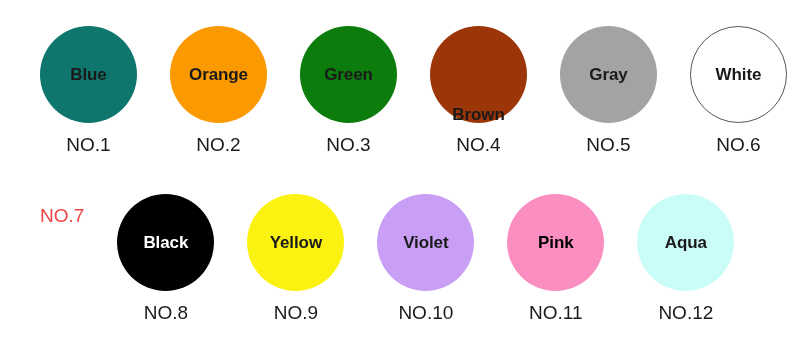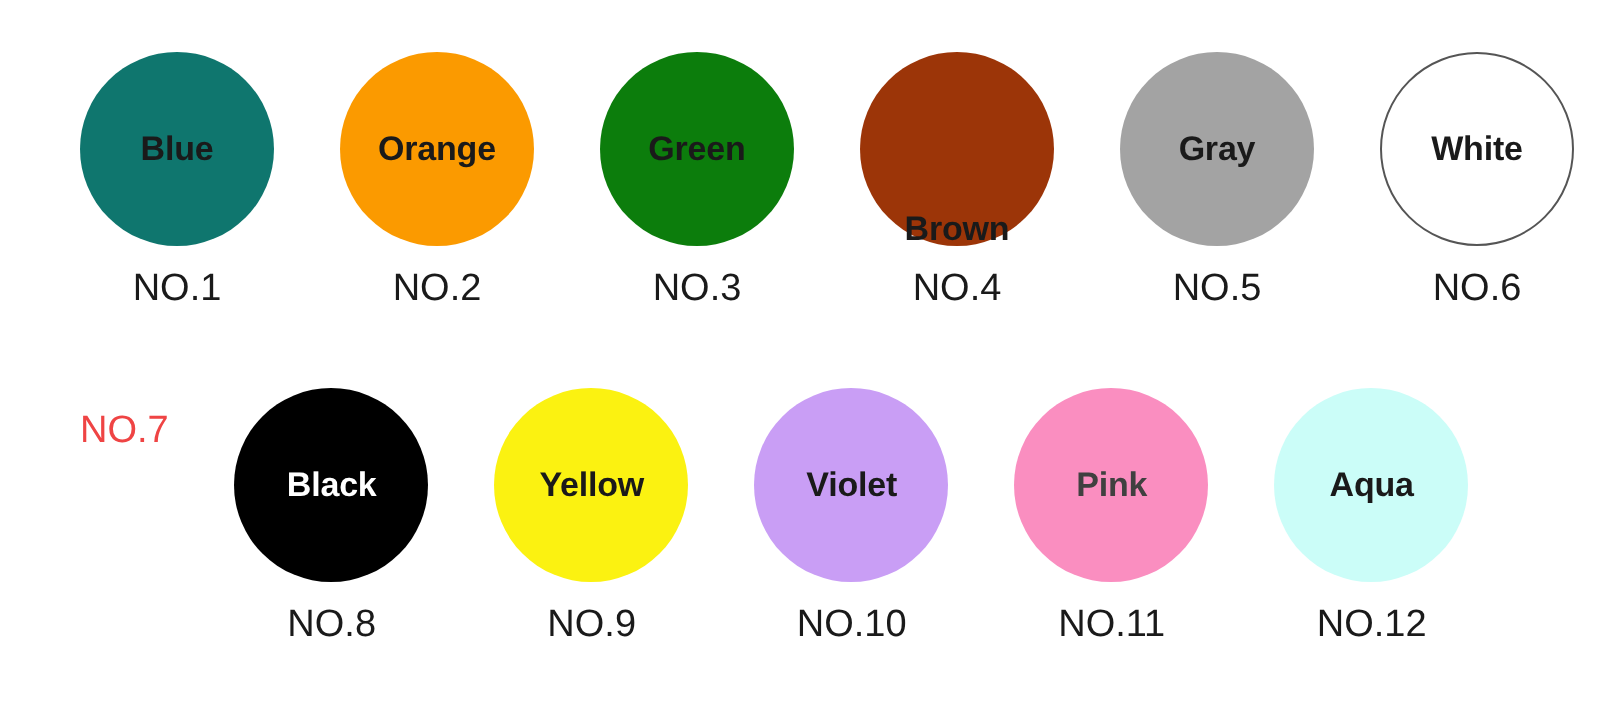--- a/index.html
+++ b/index.html
@@ -129,21 +129,21 @@
         <div class="swatch-caption" style="color: rgb(26, 26, 26);">NO.9</div>
       </div>
       <div class="swatch-cell" style="margin-left: 33px;">
         <div class="swatch-circle" style="width: 97px; height: 97px; background: rgb(201, 158, 245);">
           <span class="swatch-circle-label" style="color: rgb(26, 26, 26);">Violet</span>
         </div>
         <div class="swatch-caption" style="color: rgb(26, 26, 26);">NO.10</div>
       </div>
       <div class="swatch-cell" style="margin-left: 33px;">
         <div class="swatch-circle" style="width: 97px; height: 97px; background: rgb(250, 142, 192);">
-          <span class="swatch-circle-label" style="color: #404040;">Pink</span>
+          <span class="swatch-circle-label" style="color: #000000;">Pink</span>
         </div>
         <div class="swatch-caption" style="color: rgb(26, 26, 26);">NO.11</div>
       </div>
       <div class="swatch-cell" style="margin-left: 33px;">
         <div class="swatch-circle" style="width: 97px; height: 97px; background: rgb(203, 253, 248);">
           <span class="swatch-circle-label" style="color: rgb(26, 26, 26);">Aqua</span>
         </div>
         <div class="swatch-caption" style="color: rgb(26, 26, 26);">NO.12</div>
       </div>
     </div>

